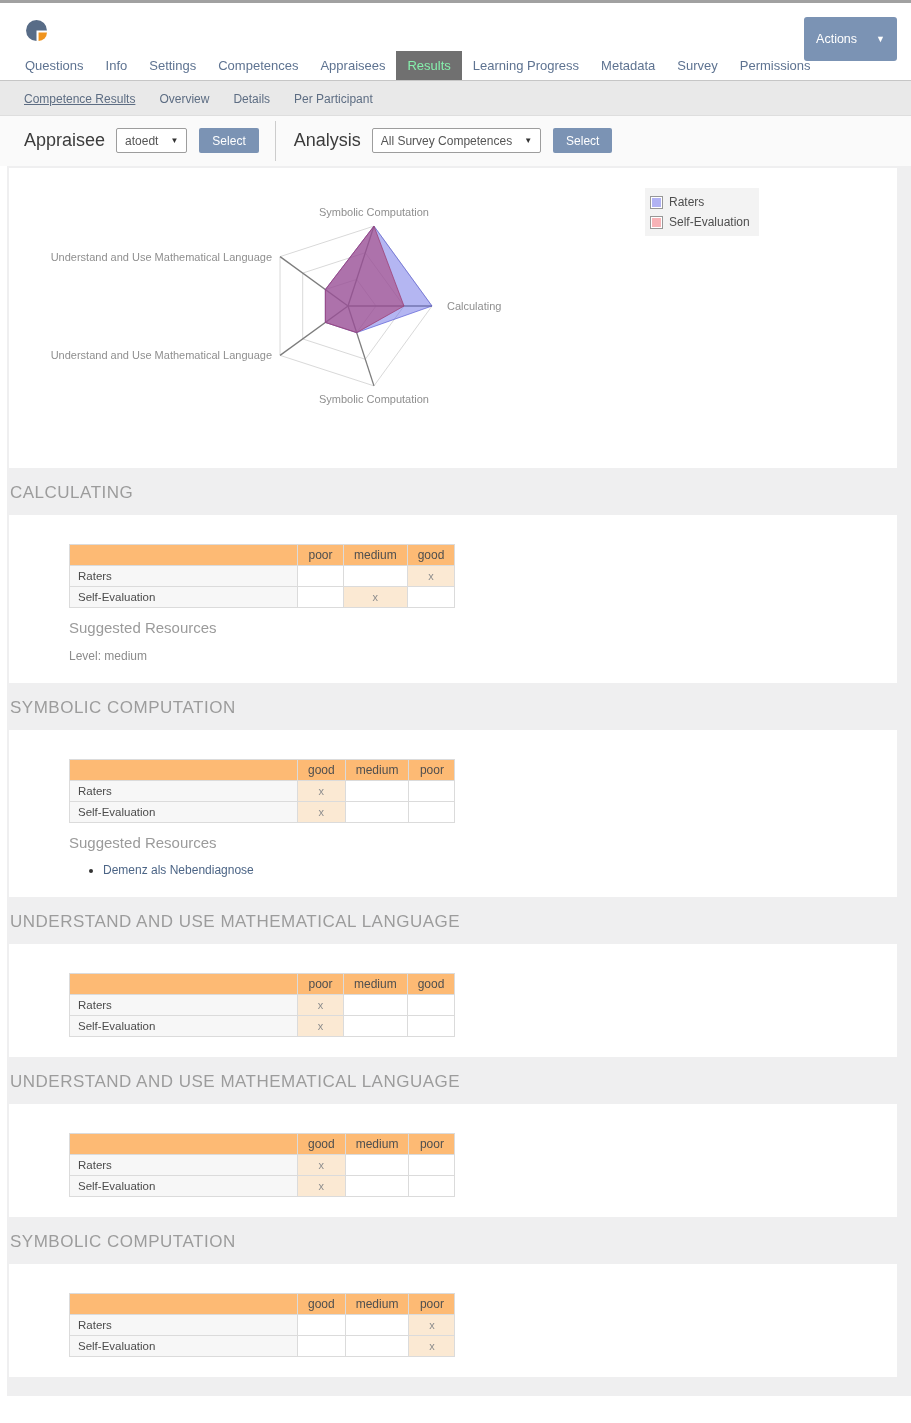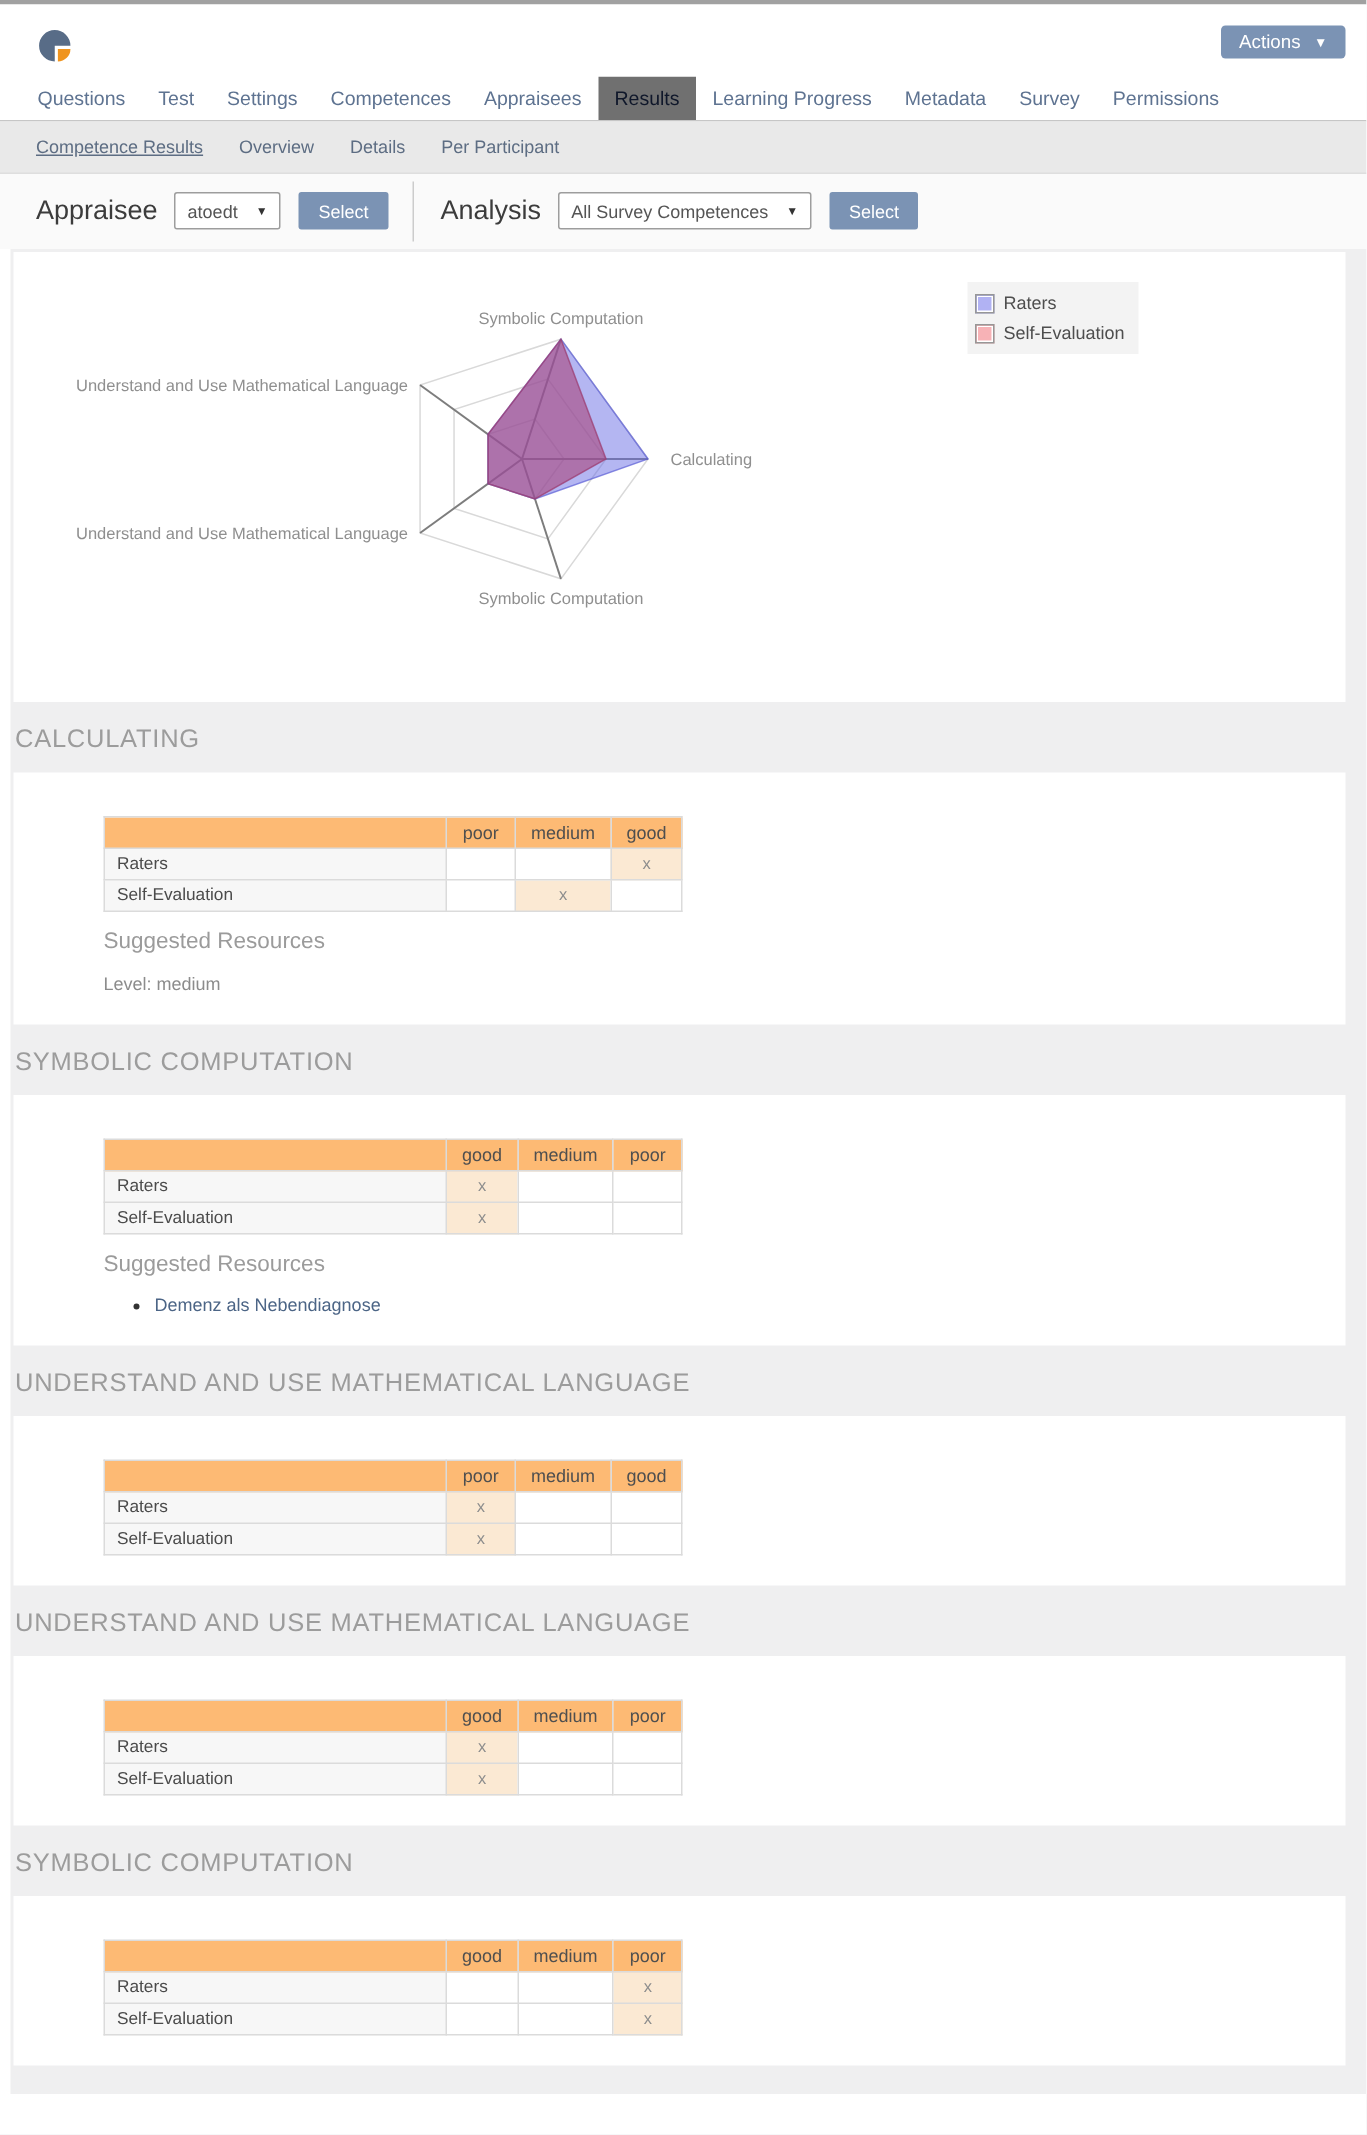--- a/index.html
+++ b/index.html
@@ -1,24 +1,24 @@
 <!DOCTYPE html>
 <html><head>
 <meta charset="utf-8">
 <style>
   html,body{margin:0;padding:0;background:#fff;width:911px;font-family:"Liberation Sans",sans-serif;}
   .topbar{height:3px;background:#a1a1a1;}
   .header{position:relative;background:#fff;padding:16px 0 9px 25px;display:flex;align-items:center;}
   .logo{width:23px;height:23px;display:inline-block;margin-right:13px;}
   h1.title{font-size:22px;font-weight:normal;color:#6fa13c;margin:0;}
-  .actions-btn{position:absolute;right:14px;top:14px;background:#7b93b4;color:#fff;border:none;border-radius:3px;font-size:12.5px;font-family:inherit;padding:4px 12px;cursor:pointer;display:flex;align-items:center;gap:9px;}
+  .actions-btn{position:absolute;right:14px;top:14px;background:#7b93b4;color:#fff;border:none;border-radius:3px;font-size:12.5px;font-family:inherit;padding:15px 12px;cursor:pointer;display:flex;align-items:center;gap:19px;}
   .caret{font-size:9px;line-height:1;}
   .tabbar{background:#fff;border-bottom:1px solid #c6c6c6;padding-left:14px;white-space:nowrap;}
   .tab{display:inline-block;padding:7px 11px 7px;font-size:13px;color:#5e7391;cursor:pointer;}
-  .tab.active{background:#707070;color:#0f172a;}
+  .tab.active{background:#707070;color:#86efac;}
   .subtabbar{background:#e9e9e9;border-bottom:1px solid #dedede;padding:8px 16px 8px 24px;}
   .subtab{display:inline-block;margin-right:24px;font-size:12px;color:#5d6d83;cursor:pointer;}
   .subtab.active{text-decoration:underline;}
   .filterbar{background:#fafafa;padding:12px 0 13px 24px;display:flex;align-items:center;}
   .filterbar label{font-size:18px;color:#3c3c3c;margin-right:11px;}
   .selectbox{height:25px;border:1px solid #9d9d9d;border-radius:2px;background:#fff;display:inline-flex;align-items:center;justify-content:space-between;padding:0 8px;font-size:12px;color:#555;min-width:52px;cursor:pointer;box-sizing:border-box;}
   .selectbox.wide{min-width:135px;}
   .sel-caret{font-size:8px;color:#333;margin-left:12px;}
   .btn{background:#7b93b4;color:#fff;border:none;border-radius:2px;font-size:12px;font-family:inherit;padding:0 13px;margin-left:12px;height:25px;cursor:pointer;}
   .vdivider{width:1px;height:40px;background:#ccc;margin:-8px 18px -8px 16px;}
@@ -55,21 +55,21 @@
       <path d="M11,11 L21,11 A10,10 0 1 0 11,21 Z" fill="#586c87"></path>
       <path d="M13,13 L21,13 A8,8 0 0 1 13,21 Z" fill="#f0941e"></path>
     </svg>
   </span>
   <button class="actions-btn">
     <span>Actions</span>
     <span class="caret">▼</span>
   </button>
 </header>
 
-<nav class="tabbar" id="tabbar"><span class="tab">Questions</span><span class="tab">Test</span><span class="tab">Settings</span><span class="tab">Competences</span><span class="tab">Appraisees</span><span class="tab active">Results</span><span class="tab">Learning Progress</span><span class="tab">Metadata</span><span class="tab">Survey</span><span class="tab">Permissions</span></nav>
+<nav class="tabbar" id="tabbar"><span class="tab">Questions</span><span class="tab">Info</span><span class="tab">Settings</span><span class="tab">Competences</span><span class="tab">Appraisees</span><span class="tab active">Results</span><span class="tab">Learning Progress</span><span class="tab">Metadata</span><span class="tab">Survey</span><span class="tab">Permissions</span></nav>
 <nav class="subtabbar" id="subtabbar"><span class="subtab active">Competence Results</span><span class="subtab">Overview</span><span class="subtab">Details</span><span class="subtab">Per Participant</span></nav>
 
 <div class="filterbar">
   <label>Appraisee</label>
   <div class="selectbox">
     <span>atoedt</span>
     <span class="sel-caret">▼</span>
   </div>
   <button class="btn">Select</button>
   <div class="vdivider"></div>

